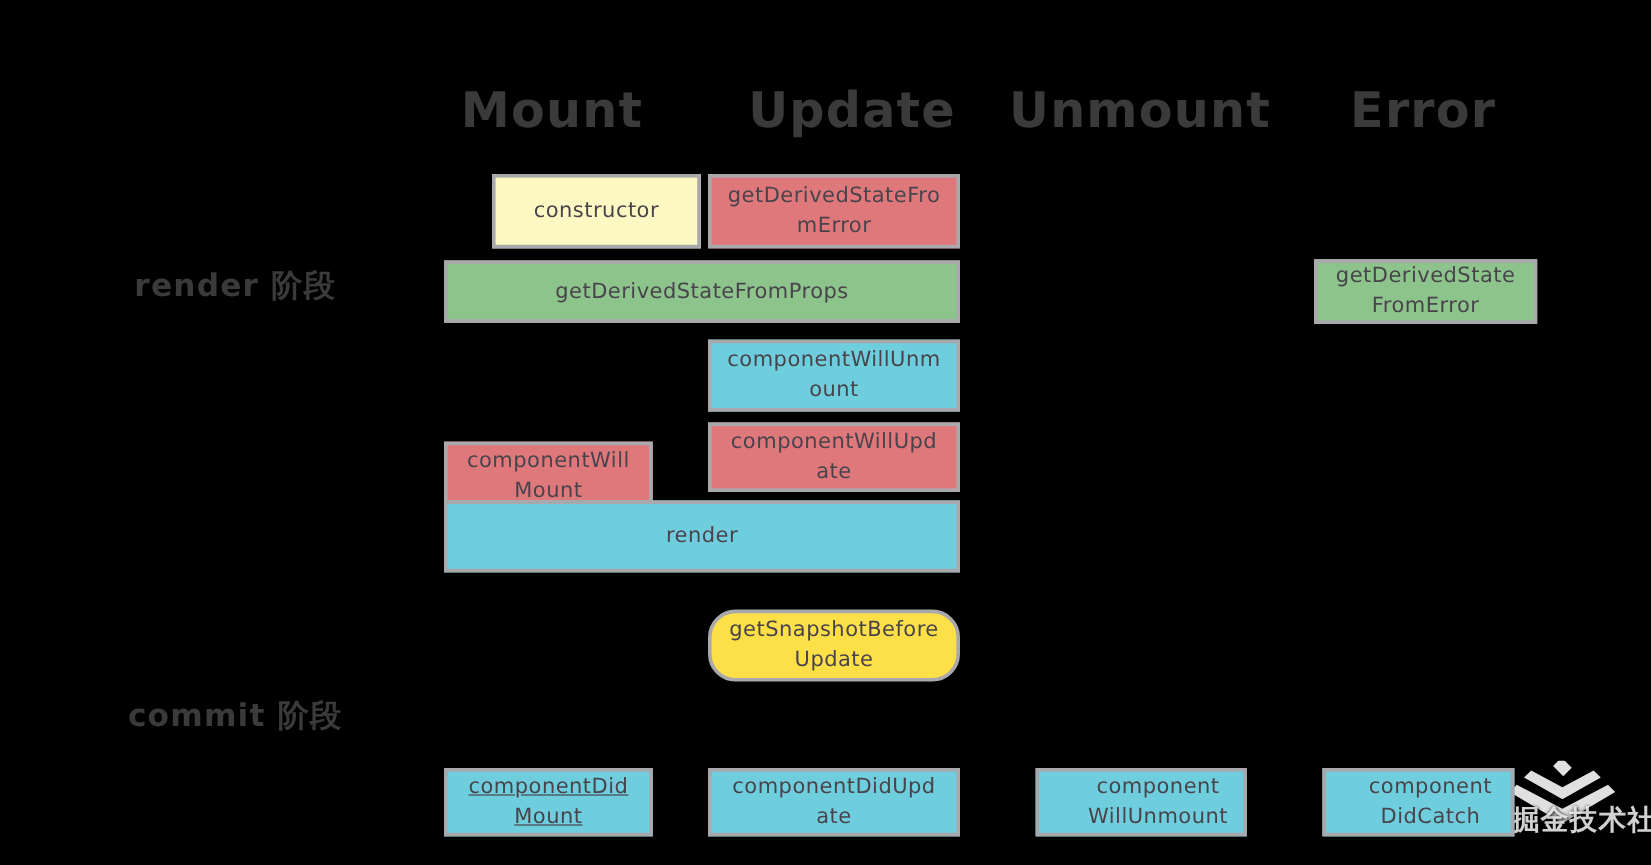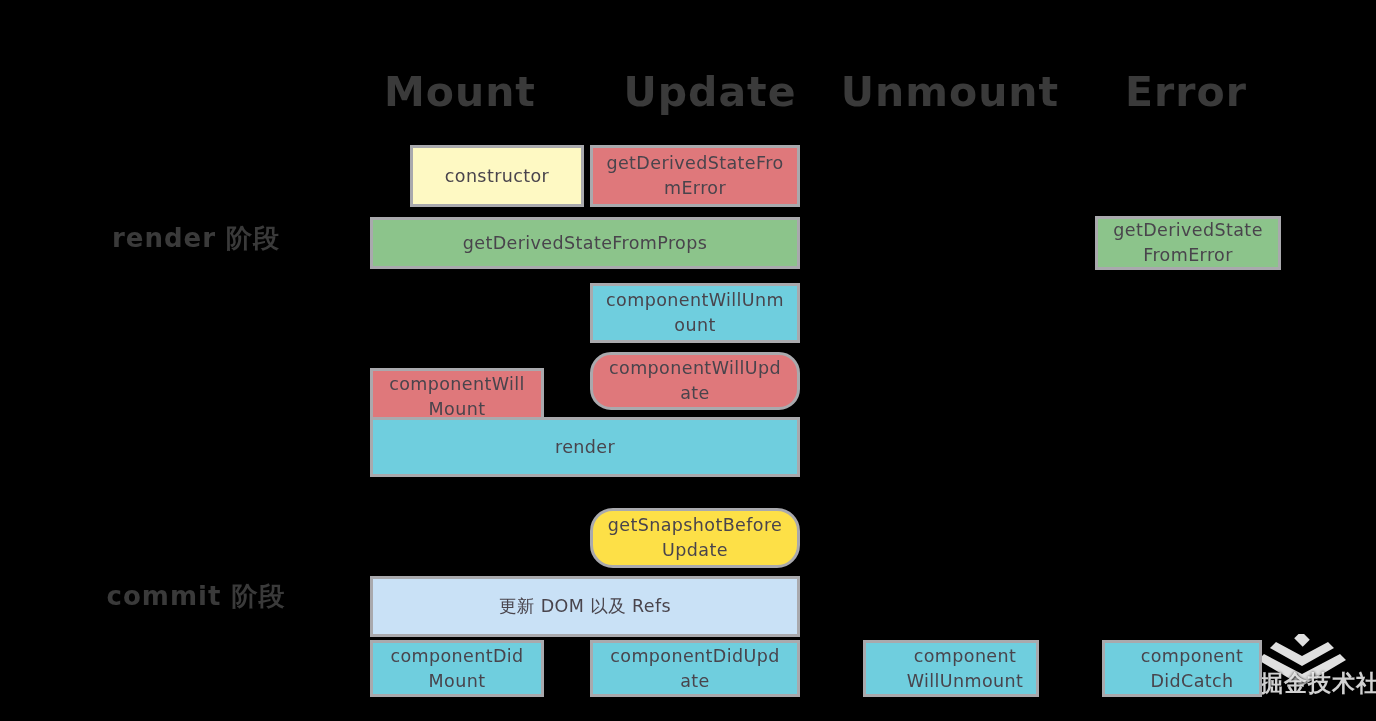--- a/index.html
+++ b/index.html
@@ -82,21 +82,20 @@
     <div class="col-header" style="left: 840px;">Unmount</div>
     <div class="col-header" style="left: 1076px;">Error</div>
     <div class="phase-label" style="left: 76px; top: 221px;">render 阶段</div>
     <div class="phase-label" style="left: 76px; top: 579px;">commit 阶段</div>
     <div class="lc-box" style="left: 370px; top: 145px; width: 174px; height: 62px; background: #fef9c3; border-color: rgb(169, 169, 173); color: rgb(73, 68, 76); margin-left: 40px;">constructor</div>
     <div class="lc-box" style="left: 590px; top: 145px; width: 210px; height: 62px; background: rgb(223, 120, 123); border-color: rgb(169, 169, 173); color: rgb(73, 68, 76);">getDerivedStateFromError</div>
     <div class="lc-box" style="left: 370px; top: 217px; width: 430px; height: 52px; background: rgb(140, 196, 139); border-color: rgb(169, 169, 173); color: rgb(73, 68, 76);">getDerivedStateFromProps</div>
     <div class="lc-box" style="left: 1095px; top: 216px; width: 186px; height: 54px; background: rgb(140, 196, 139); border-color: rgb(169, 169, 173); color: rgb(73, 68, 76);">getDerivedStateFromError</div>
     <div class="lc-box" style="left: 590px; top: 283px; width: 210px; height: 60px; background: rgb(111, 206, 222); border-color: rgb(169, 169, 173); color: rgb(73, 68, 76);">componentWillUnmount</div>
     <div class="lc-box" style="left: 370px; top: 368px; width: 174px; height: 58px; background: rgb(223, 120, 123); border-color: rgb(169, 169, 173); color: rgb(73, 68, 76);">componentWillMount</div>
-    <div class="lc-box" style="left: 590px; top: 352px; width: 210px; height: 58px; background: rgb(223, 120, 123); border-color: rgb(169, 169, 173); color: rgb(73, 68, 76); border-radius: 21px;">componentWillUpdate</div>
+    <div class="lc-box" style="left: 590px; top: 352px; width: 210px; height: 58px; background: rgb(223, 120, 123); border-color: rgb(169, 169, 173); color: rgb(73, 68, 76);">componentWillUpdate</div>
     <div class="lc-box" style="left: 370px; top: 417px; width: 430px; height: 60px; background: rgb(111, 206, 222); border-color: rgb(169, 169, 173); color: rgb(73, 68, 76);">render</div>
     <div class="lc-box" style="left: 590px; top: 508px; width: 210px; height: 60px; background: #fde047; border-color: rgb(169, 169, 173); color: rgb(73, 68, 76); border-radius: 23px;">getSnapshotBeforeUpdate</div>
-    <div class="lc-box" style="left: 370px; top: 576px; width: 430px; height: 61px; background: rgb(201, 225, 246); border-color: rgb(169, 169, 173); color: rgb(73, 68, 76);">更新 DOM 以及 Refs</div>
-    <div class="lc-box" style="left: 370px; top: 640px; width: 174px; height: 57px; background: rgb(111, 206, 222); border-color: rgb(169, 169, 173); color: rgb(73, 68, 76);">componentDidMount</div>
+    <div class="lc-box" style="left: 370px; top: 640px; width: 174px; height: 57px; background: rgb(111, 206, 222); border-color: rgb(169, 169, 173); color: rgb(73, 68, 76); text-decoration: underline;">componentDidMount</div>
     <div class="lc-box" style="left: 590px; top: 640px; width: 210px; height: 57px; background: rgb(111, 206, 222); border-color: rgb(169, 169, 173); color: rgb(73, 68, 76);">componentDidUpdate</div>
     <div class="lc-box" style="left: 863px; top: 640px; width: 176px; height: 57px; background: rgb(111, 206, 222); border-color: rgb(169, 169, 173); color: rgb(73, 68, 76); padding-left: 40px;">componentWillUnmount</div>
     <div class="lc-box" style="left: 1102px; top: 640px; width: 160px; height: 57px; background: rgb(111, 206, 222); border-color: rgb(169, 169, 173); color: rgb(73, 68, 76); padding-left: 32px;">componentDidCatch</div>
   </div>
 
 </body></html>

